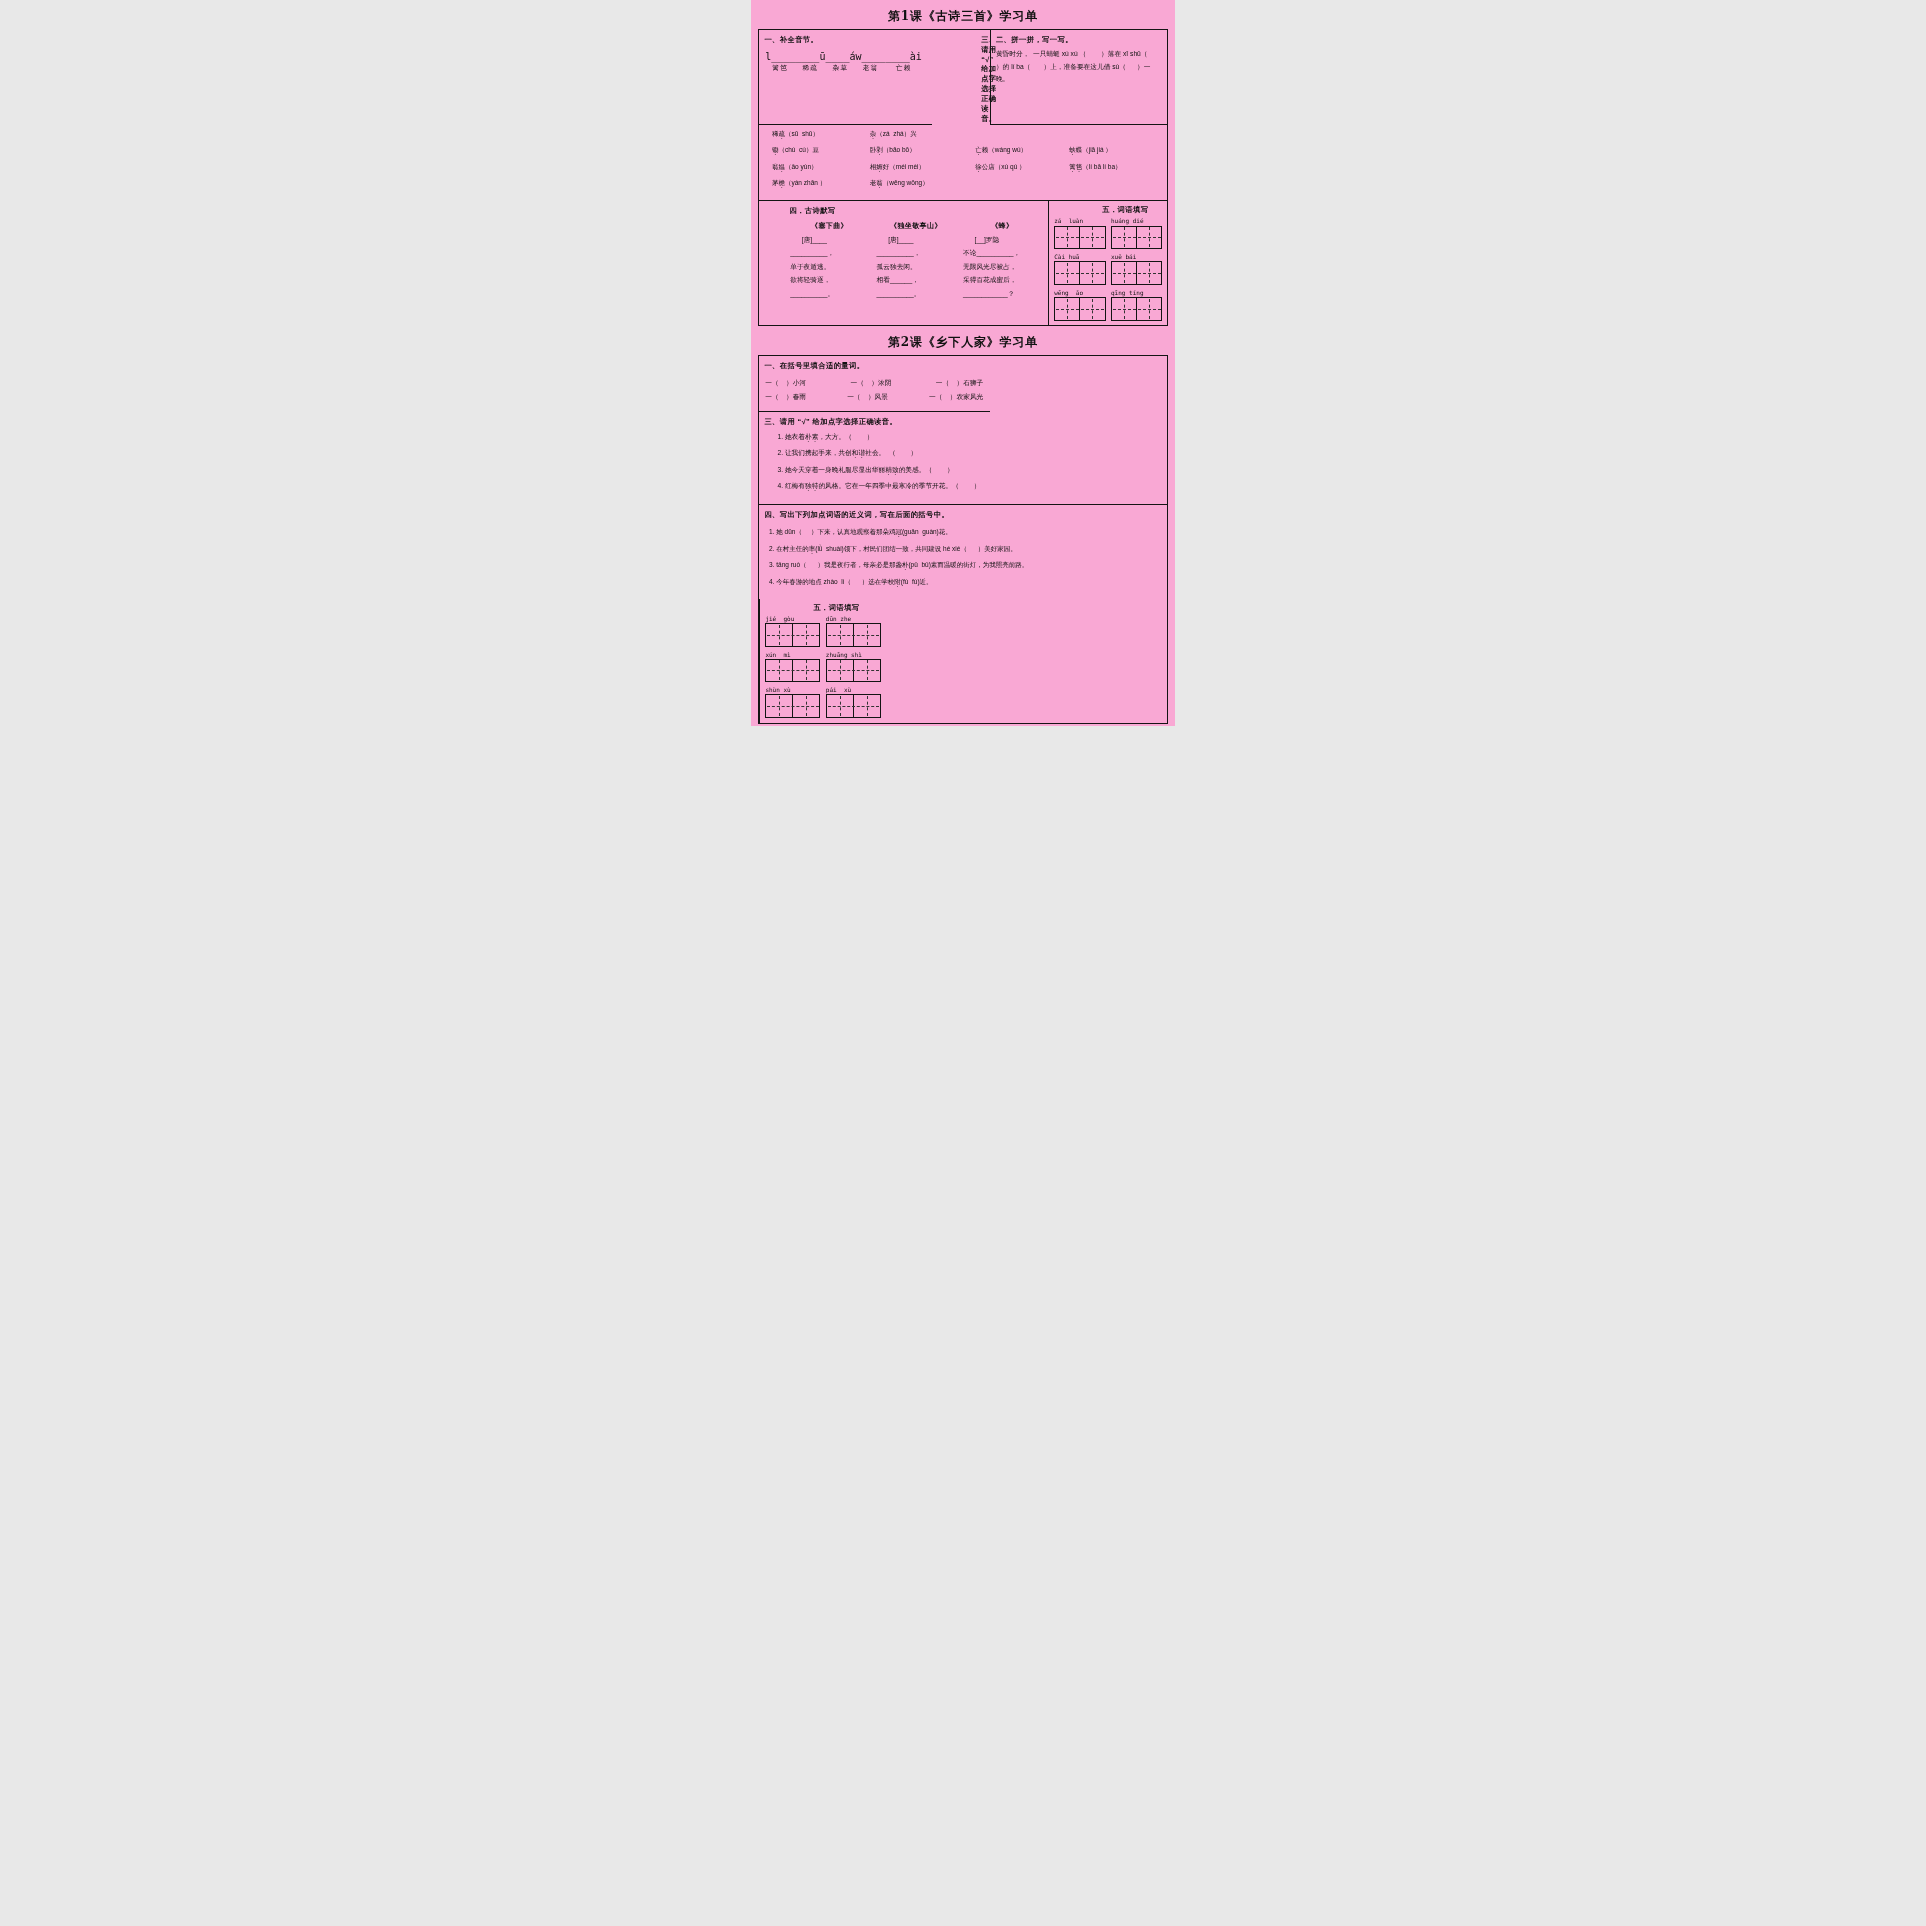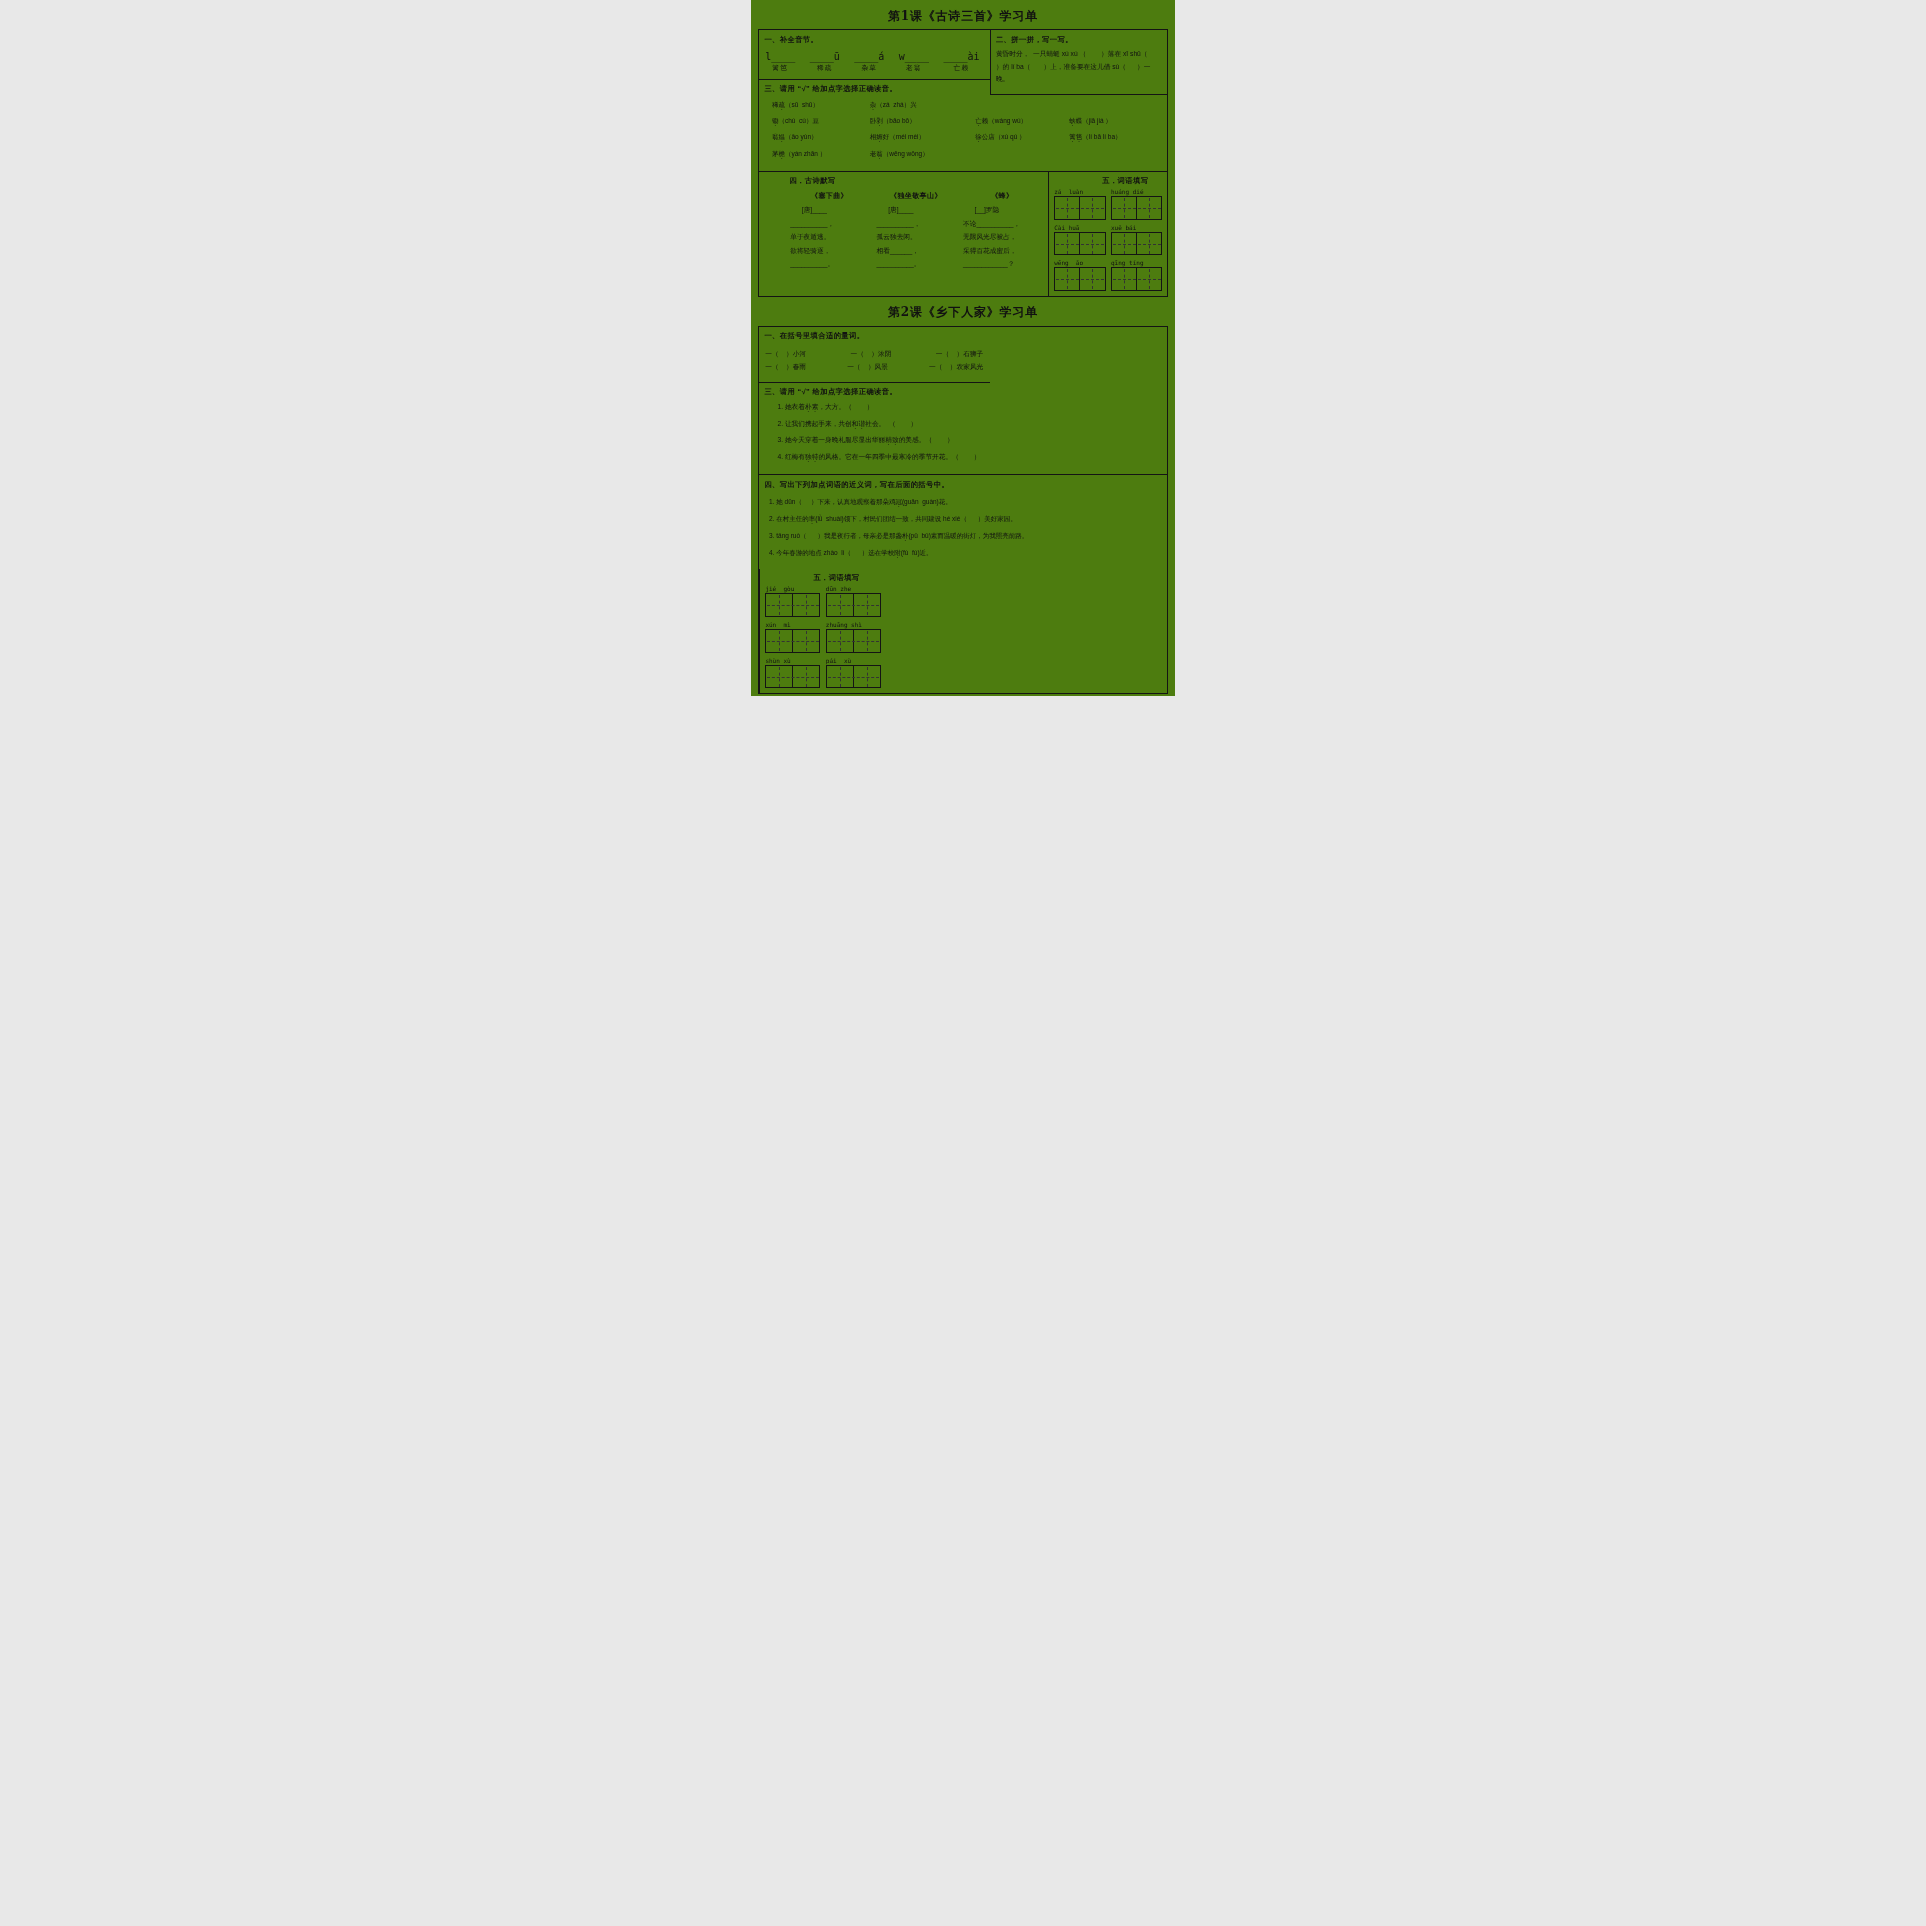--- a/index.html
+++ b/index.html
@@ -1,17 +1,17 @@
 <!DOCTYPE html>
 <html style="font-size:6.2px"><head>
 <meta charset="utf-8">
 <style>
   html,body{margin:0;padding:0;background:#e8e8e8;}
   .page{
-    width:424px; min-height:599px; margin:0 auto; background:#4d7c0f;
+    width:424px; min-height:599px; margin:0 auto; background:#f9a8d4;
     color:#111; font-family:"Liberation Sans","DejaVu Sans",sans-serif;
     padding-bottom:2.3px; box-sizing:border-box;
   }
   .doc-title{
     font-size:12px; font-weight:bold; text-align:center;
     margin:0; padding:7.7px 0 4.6px; letter-spacing:0.8px;
     font-family:"DejaVu Serif","Liberation Serif",serif;
   }
   .box{width:408px; margin:0 auto; border:1.2px solid #141414;}
   .sec-head{
@@ -19,21 +19,21 @@
     letter-spacing:0.4px;
   }
   .pre{white-space:pre-wrap;}
   .dot{
     -webkit-text-emphasis:filled dot; -webkit-text-emphasis-position:under;
     text-emphasis:filled dot; text-emphasis-position:under left;
   }
 
   
   .b1-top{display:flex; align-items:stretch;}
-  .b1-left{width:56.5%; display:flex; flex-direction:column;}
+  .b1-left{width:56.5%; display:flex; gap:44px;}
   .b1-s1-inner{border-bottom:1.2px solid #141414;}
   .syl-row{display:flex; justify-content:space-between; padding:3.9px 10px 5.4px 6.2px;}
   .syl{text-align:center;}
   .syl-pinyin{font-size:10px; font-family:"DejaVu Sans Mono","Liberation Mono",monospace;}
   .syl-word{font-size:6.7px; margin-top:2.3px; letter-spacing:1.2px;}
   .b1-right{width:43.5%; border-left:1.2px solid #141414; border-bottom:1.2px solid #141414; box-sizing:border-box; padding-bottom:3.9px;}
   .b1-right .sec2-body{margin:0.8px 0 0; padding:0 5.4px; font-size:6.7px; line-height:1.9;}
   .s3-head-pad{padding:4.6px 5.4px 0.8px;}
 
   .s3-rows{padding:0 3.9px 4.6px 13px; font-size:6.5px;}

